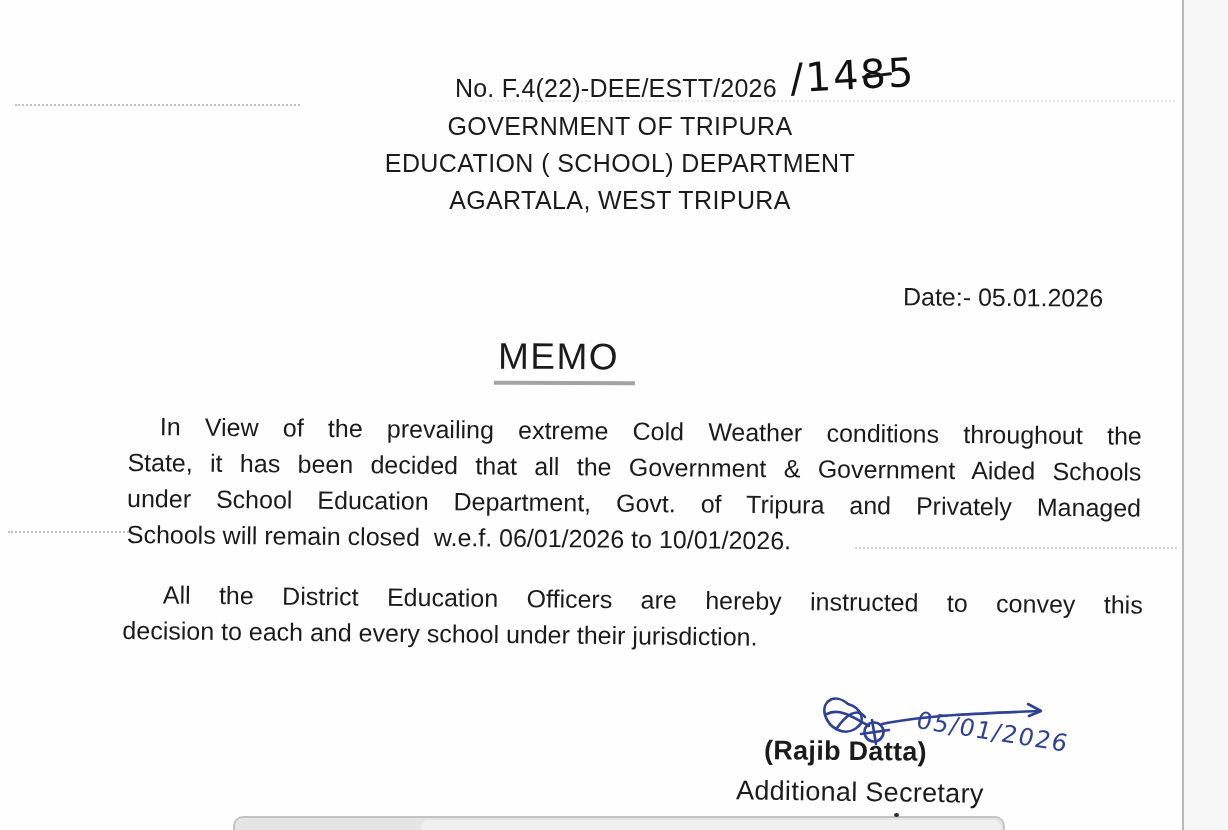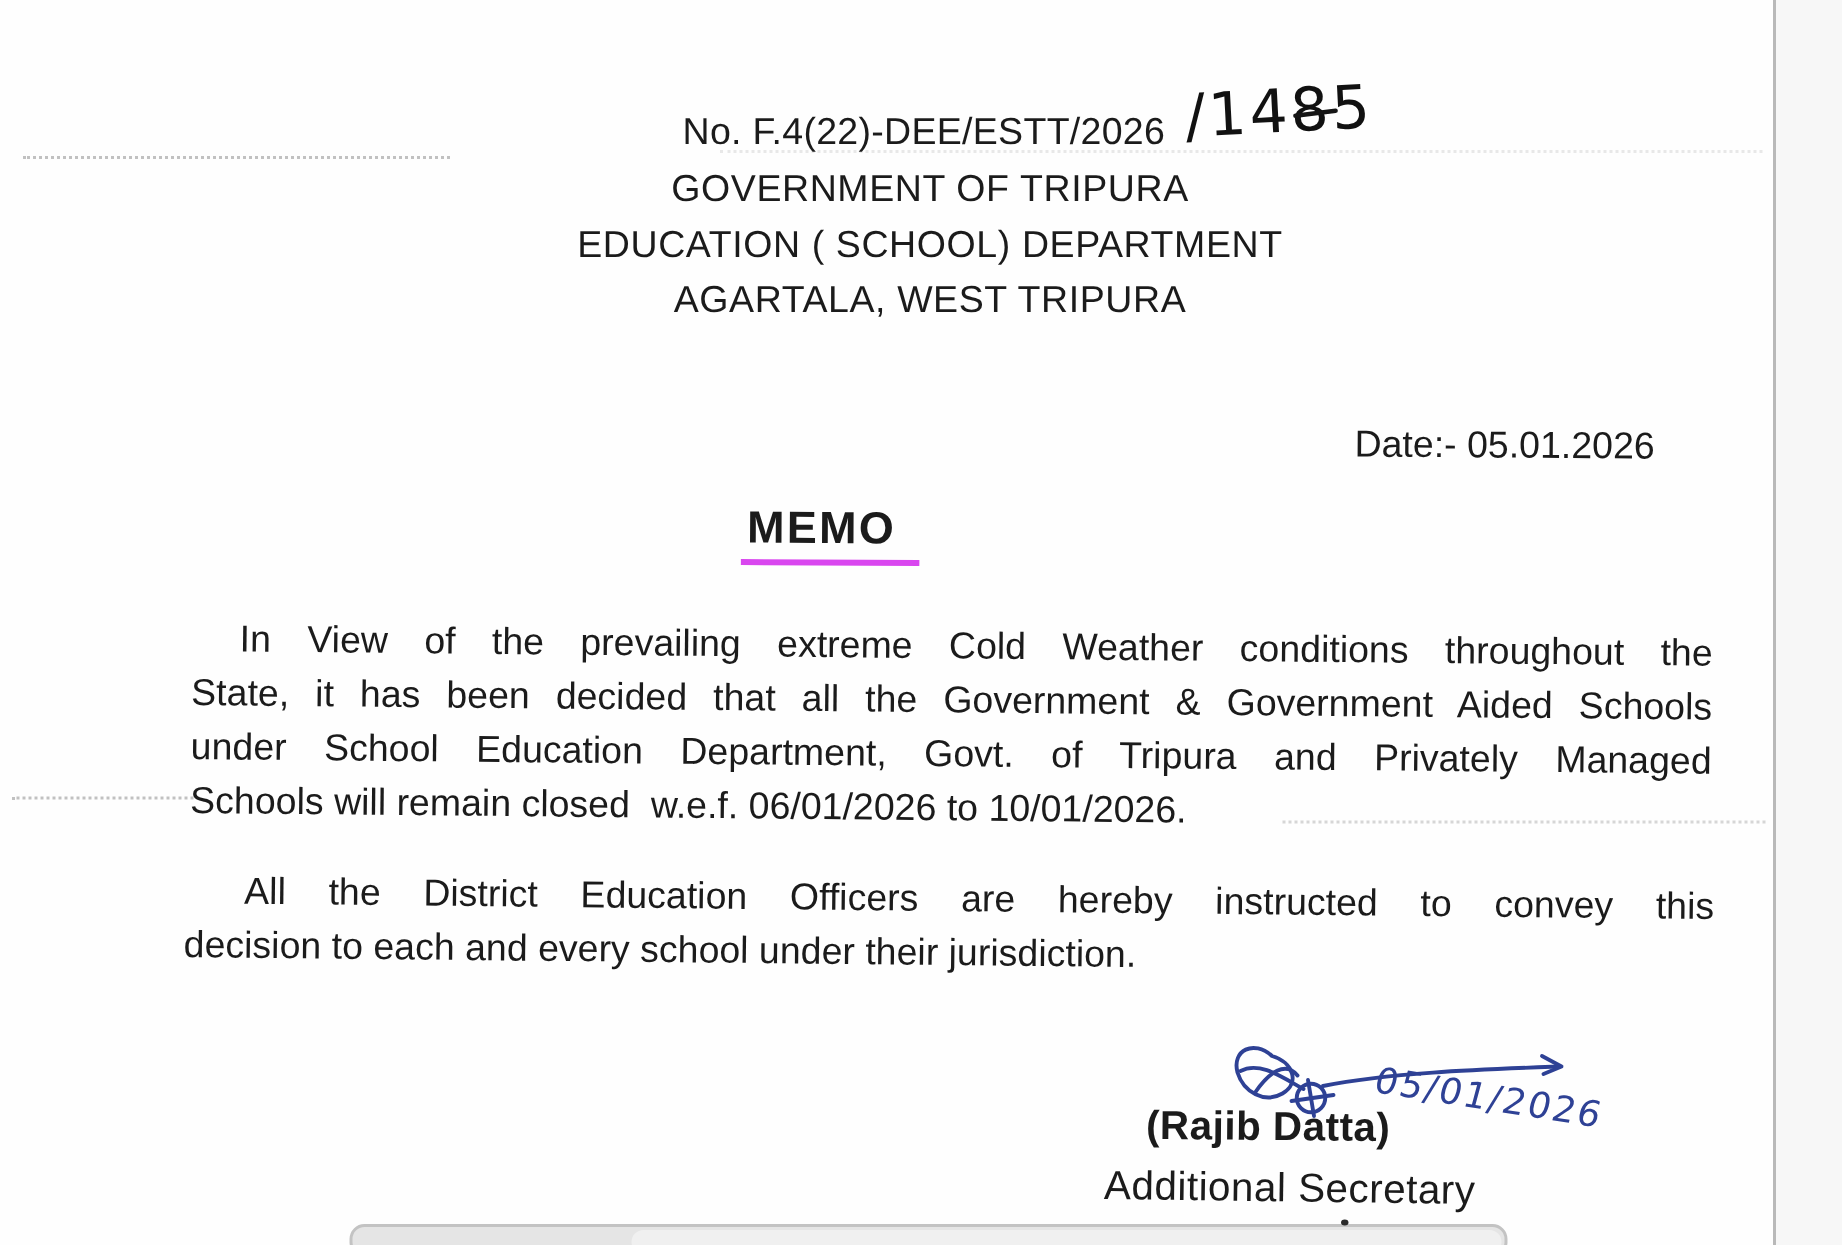--- a/index.html
+++ b/index.html
@@ -11,21 +11,21 @@
 
   
   .ref-printed { position:absolute; left:455px; top:74px; font-size:25px; letter-spacing:.2px; white-space:pre; }
   .ref-hand { position:absolute; left:790px; top:52px; font-size:40px; font-family:"DejaVu Sans",sans-serif; font-weight:500; color:#111; transform:rotate(-3deg); letter-spacing:2px; }
   .pen-flourish { position:absolute; left:862px; top:74px; width:30px; height:3px; background:#151515; transform:rotate(-7deg); border-radius:2px; }
   .center-line { position:absolute; left:10px; width:1220px; text-align:center; font-size:25px; letter-spacing:.4px; }
   .org1 { top:112px; } .org2 { top:149px; } .org3 { top:186px; }
 
   .date-line { position:absolute; left:903px; top:283px; font-size:25px; transform:rotate(.4deg); white-space:pre; }
 
-  .memo-title { position:absolute; left:494px; top:336px; font-size:30px; font-weight:bold; letter-spacing:1.5px; padding:0 16px 3px 4px; border-bottom:4px solid #d946ef; transform:rotate(.3deg); }
+  .memo-title { position:absolute; left:494px; top:336px; font-size:37px; font-weight:normal; letter-spacing:1.5px; padding:0 16px 3px 4px; border-bottom:4px solid #a3a3a3; transform:rotate(.3deg); }
 
   
   .para { position:absolute; font-size:25px; line-height:36px; transform-origin:left top; }
   .para1 { left:128px; top:408px; width:1014px; transform:rotate(.55deg); }
   .para2 { left:123px; top:576px; width:1020px; transform:rotate(.6deg); }
   .pline { height:36px; text-align:justify; text-align-last:justify; }
   .pline.first1 { text-indent:32px; }
   .pline.first2 { text-indent:40px; }
   .pline.last { text-align:left; text-align-last:left; white-space:pre-wrap; }
 

